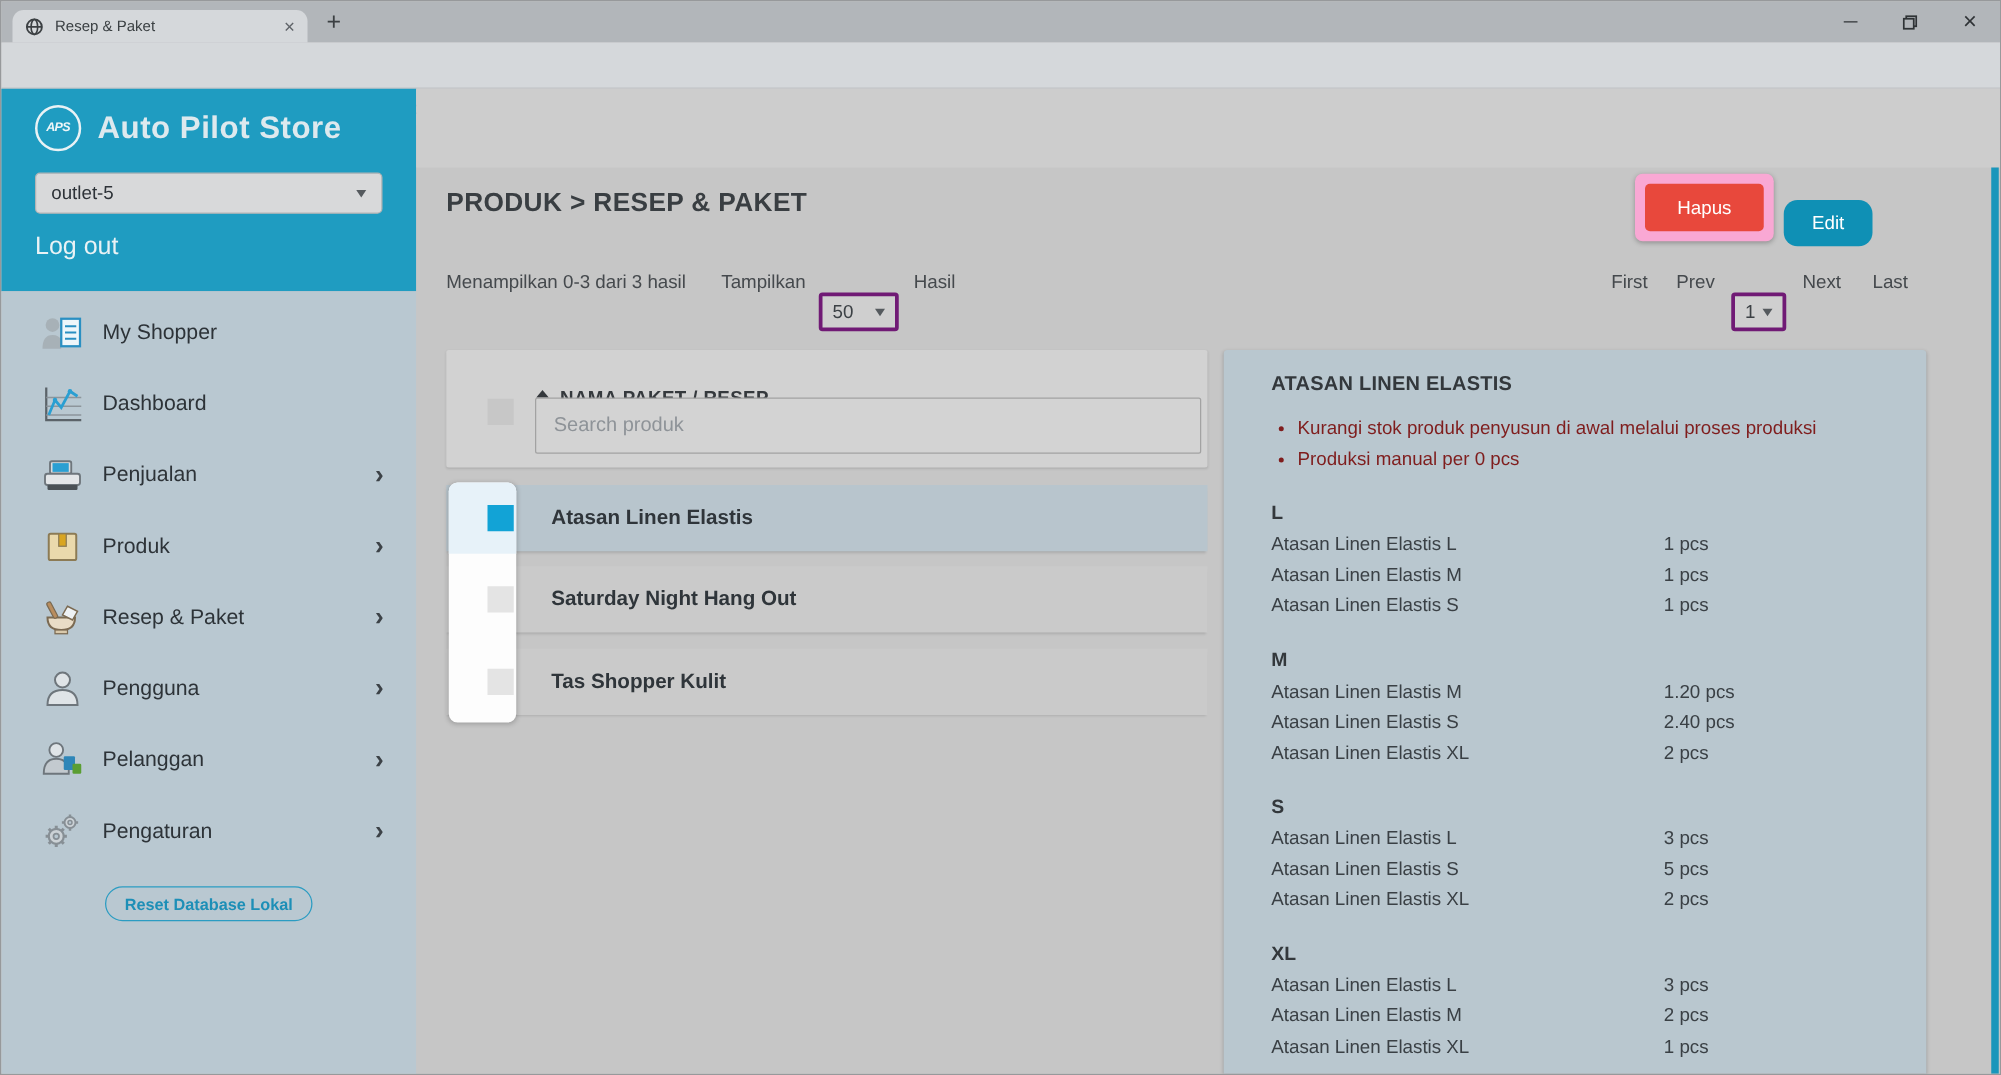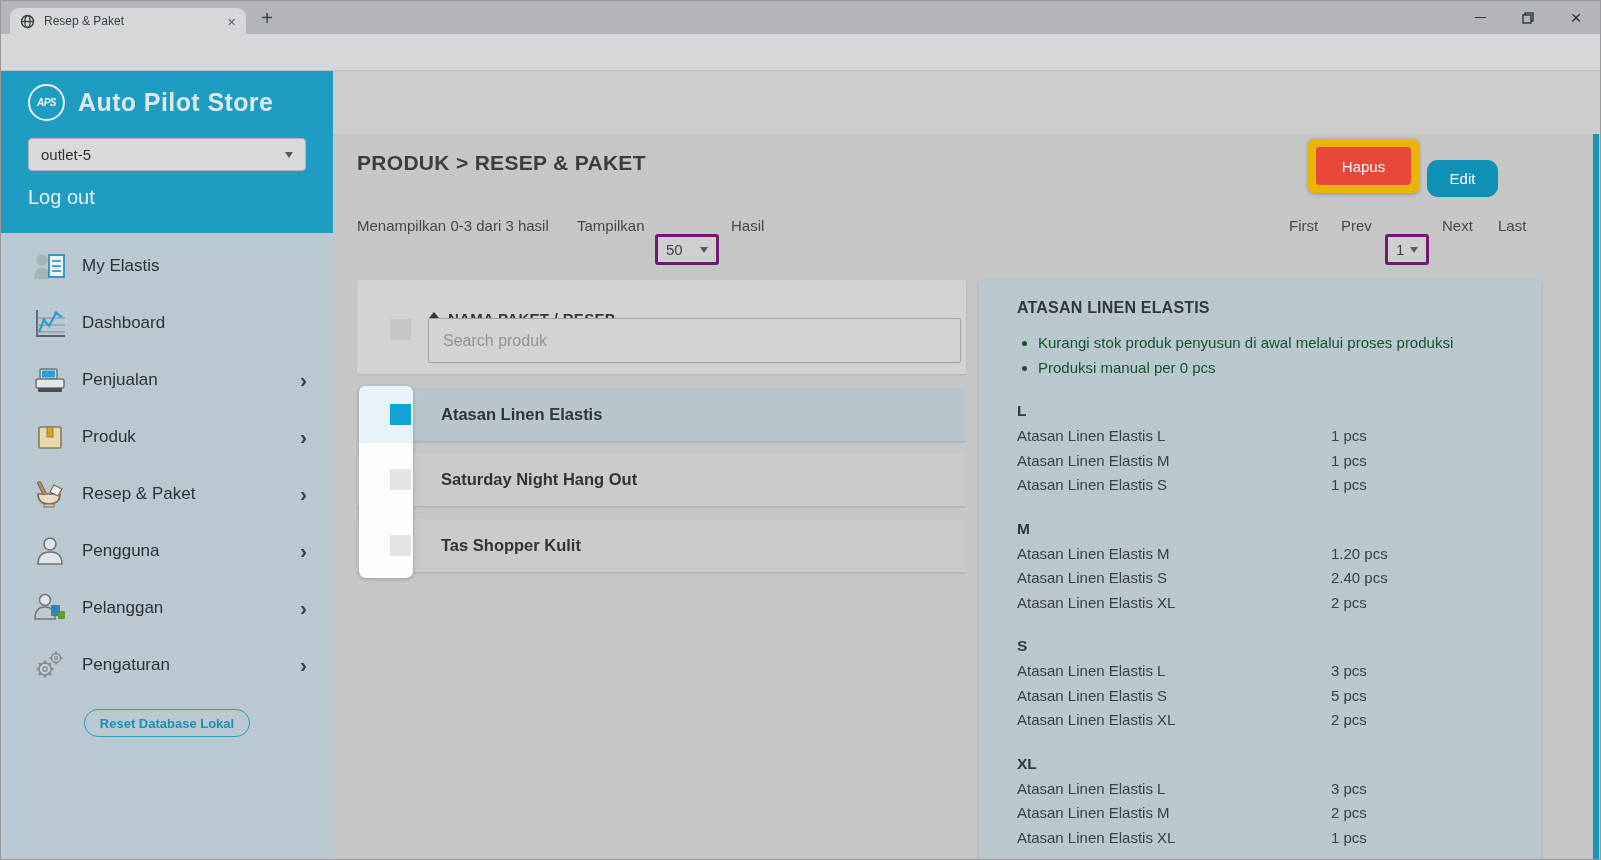--- a/index.html
+++ b/index.html
@@ -54,21 +54,21 @@
   .reset-btn { display:block; margin:16px auto 0; width:166px; height:28px; border:1.5px solid #2b9cc2;
           border-radius:14px; background:transparent; color:#1d8fb7; font-size:13px; font-weight:bold;
           font-family:"Liberation Sans",sans-serif; }
 
   
   .main { position:absolute; left:332px; top:70px; right:0; bottom:0; background:#c6c6c6; }
   .topband { position:absolute; left:0; top:0; right:0; height:63px; background:#cdcdcd; }
   .breadcrumb { position:absolute; left:24px; top:80px; font-size:21px; font-weight:bold;
           color:#393e42; letter-spacing:0.3px; }
 
-  .spotlight { position:absolute; left:975px; top:68px; width:111px; height:54px; background:#eab308;
+  .spotlight { position:absolute; left:975px; top:68px; width:111px; height:54px; background:#f9a8d4;
           border-radius:6px; box-shadow:0 1px 4px rgba(0,0,0,.28); }
   .btn { border:none; border-radius:4px; color:#fff; font-size:15px; font-family:"Liberation Sans",sans-serif; }
   .btn-hapus { position:absolute; left:8px; top:8px; width:95px; height:38px; background:var(--danger_red,#e8483c); }
   .btn-edit { position:absolute; left:1094px; top:89px; width:71px; height:37px; background:var(--accent_teal,#0f90b5);border-radius:11px; }
 
   .ctext { position:absolute; top:146px; font-size:15px; color:#45494d; }
   .mini-select { position:absolute; top:139px; height:31px; border:3px solid #701a75; background:#cfcfcf;
           border-radius:3px; display:flex; align-items:center; justify-content:space-between;
           padding:0 8px; font-size:15px; color:#3c4145;margin-top:24px; }
   .caret { width:0; height:0; border-left:4.5px solid transparent; border-right:4.5px solid transparent;
@@ -101,21 +101,21 @@
   .strip-tint { position:absolute; left:26px; top:315px; width:54px; height:57px; background:#e7f2f9;
            border-radius:7px 7px 0 0; }
   .cb { position:absolute; left:57px; width:21px; height:21px; }
   .cb-checked { background:var(--checkbox_checked,#12a3d6); }
   .cb-empty { background:#e4e4e4; }
 
   .panel { position:absolute; left:646px; top:209px; width:562px; bottom:0; background:var(--panel_bg,#b9c7cf);
            border-radius:3px 3px 0 0; padding:19px 30px 0 38px; overflow:hidden;
            box-shadow:0 1px 3px rgba(0,0,0,.18); }
   .panel-title { font-size:16px; font-weight:bold; color:#33383c; letter-spacing:0.2px; }
-  .panel-bullets { margin:13px 0 0; padding-left:21px; font-size:15px; color:#14532d; line-height:25px; }
+  .panel-bullets { margin:13px 0 0; padding-left:21px; font-size:15px; color:#7f1d1d; line-height:25px; }
   .section { margin-top:17px; }
   .sec-name { font-size:15.5px; font-weight:bold; color:#33383c; line-height:27px; }
   .sec-item { display:grid; grid-template-columns:314px 1fr; font-size:15px; color:#3a4045; line-height:24.5px; }
 
   .scrollstripe { position:absolute; right:1px; top:63px; width:6px; bottom:0; background:var(--scrollbar,#1a96bb); }
 
   svg { display:block; }
 </style>
 </head>
 <body>
@@ -208,21 +208,21 @@
         <span class="nav-icon">
           <svg width="36" height="34" viewBox="0 0 36 34">
               <circle cx="10" cy="11" r="5.5" fill="#a7b1b7"></circle>
               <path d="M2 30 Q2 19 10 19 Q15 19 17 23 L17 30 Z" fill="#a7b1b7"></path>
               <rect x="17" y="6" width="15" height="22" fill="#eef6fa" stroke="#2a8fc2" stroke-width="1.8"></rect>
               <line x1="20" y1="12" x2="29" y2="12" stroke="#2a8fc2" stroke-width="1.6"></line>
               <line x1="20" y1="17" x2="29" y2="17" stroke="#2a8fc2" stroke-width="1.6"></line>
               <line x1="20" y1="22" x2="29" y2="22" stroke="#2a8fc2" stroke-width="1.6"></line>
             </svg>
         </span>
-        <span class="nav-label">My Elastis</span>
+        <span class="nav-label">My Shopper</span>
       </div>
       <div class="nav-item">
         <span class="nav-icon">
           <svg width="36" height="34" viewBox="0 0 36 34">
               <path d="M5 4 V30 H33" fill="none" stroke="#5b6369" stroke-width="1.8"></path>
               <line x1="5" y1="12" x2="33" y2="12" stroke="#8d959b" stroke-width="1.2"></line>
               <line x1="5" y1="19" x2="33" y2="19" stroke="#8d959b" stroke-width="1.2"></line>
               <line x1="5" y1="26" x2="33" y2="26" stroke="#8d959b" stroke-width="1.2"></line>
               <polyline points="7,26 12,14 17,20 24,7 30,11" fill="none" stroke="#2a9fd2" stroke-width="2.2"></polyline>
               <circle cx="12" cy="14" r="1.8" fill="#2a9fd2"></circle>

